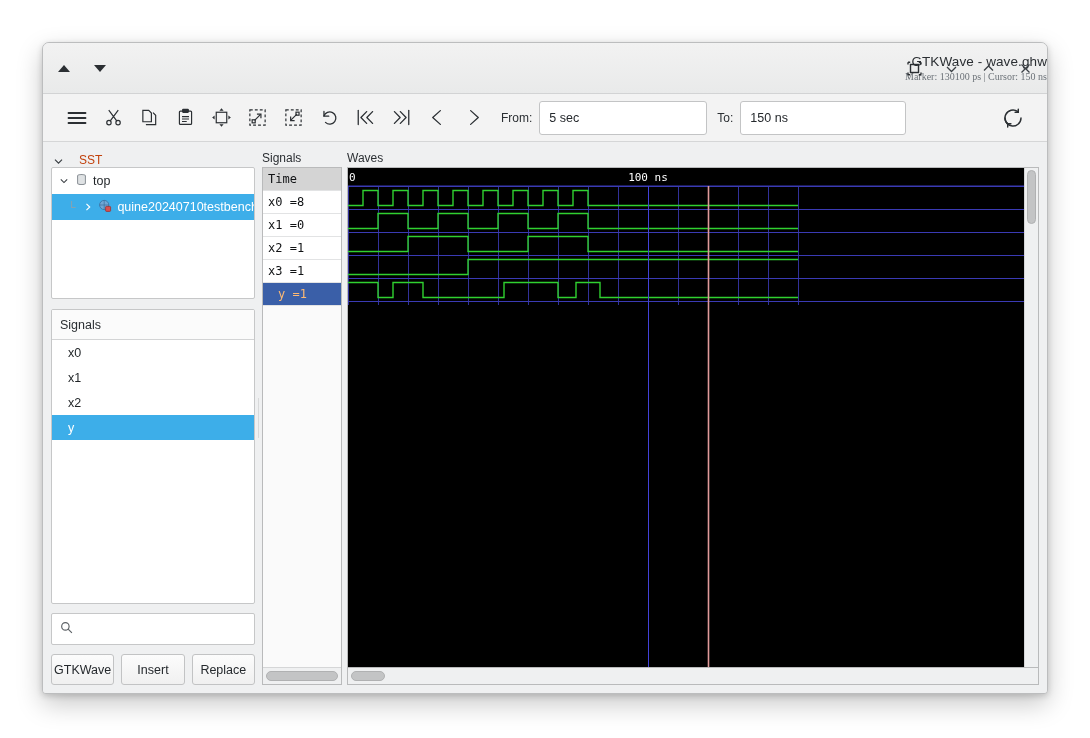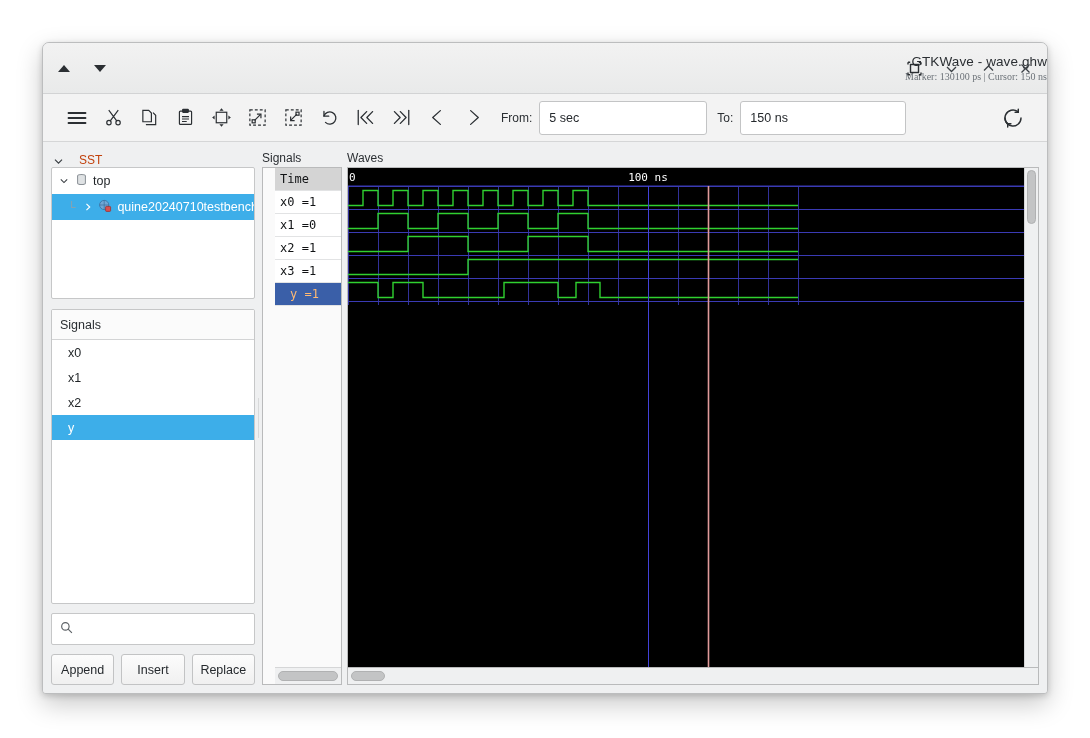--- a/index.html
+++ b/index.html
@@ -237,21 +237,20 @@
     font-size: 12px; color: #2b2f33;
     display: flex; align-items: center;
   }
   .names-box {
     flex: 1 1 auto;
     border: 1px solid #b9babb;
     background: #fafafa;
     display: flex; flex-direction: column;
     min-height: 0;
     overflow: hidden;
-    padding-left: 12px;
   }
   .name-rows { flex: 1 1 auto; }
   .nrow {
     height: 23px;
     display: flex; align-items: center;
     padding-left: 5px;
     font-family: "DejaVu Sans Mono", monospace;
     font-size: 12px;
     color: #101214;
     border-bottom: 1px solid #e2e3e4;
@@ -530,41 +529,41 @@
           <span>
             <svg width="13" height="13" viewBox="0 0 14 14" stroke="#5c6165" stroke-width="1.25" fill="none">
               <circle cx="5.8" cy="5.8" r="4"></circle>
               <path d="M8.8 8.8l4 4"></path>
             </svg>
           </span>
           <span class="search-input-text" placeholder=""></span>
         </div>
 
         <div class="btn-row">
-          <div class="pbtn">Append</div>
+          <div class="pbtn">GTKWave</div>
           <div class="pbtn">Insert</div>
           <div class="pbtn">Replace</div>
         </div>
       </div>
 
       <div class="vsplit">
         <div class="vsplit-grip"></div>
       </div>
 
       <div class="right-pane">
 
         <div class="names-col">
           <div class="panel-cap">Signals</div>
           <div class="names-box">
             <div class="name-rows">
               <div class="nrow time">
                   <span class="nrow-txt">Time</span>
                 </div>
               <div class="nrow">
-                  <span class="nrow-txt">x0 =1</span>
+                  <span class="nrow-txt">x0 =8</span>
                 </div>
               <div class="nrow">
                   <span class="nrow-txt">x1 =0</span>
                 </div>
               <div class="nrow">
                   <span class="nrow-txt">x2 =1</span>
                 </div>
               <div class="nrow">
                   <span class="nrow-txt">x3 =1</span>
                 </div>

